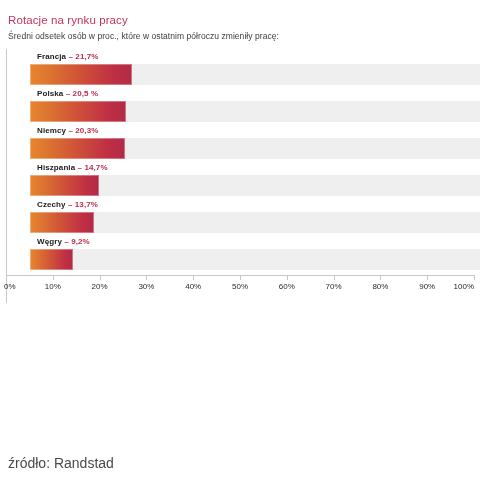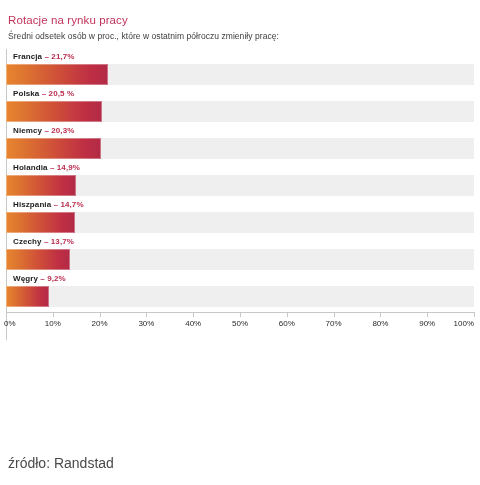--- a/index.html
+++ b/index.html
@@ -53,20 +53,21 @@
     position: absolute;
     left: 0;
     top: 0;
     bottom: 0;
     width: 1px;
     background: #c8c8c8;
   }
 
   .rows {
     position: relative;
+    padding-left: 24px;
   }
   .row {
     position: relative;
     height: 37px;
   }
   .row-label {
     position: absolute;
     left: 7px;
     top: 0px;
     height: 15px;
@@ -161,25 +162,20 @@
         </div>
         <div class="row">
           <div class="row-label"><span>Polska</span><span class="val"> – 20,5 %</span></div>
           <div class="track"></div>
           <div class="bar" style="width: 95.94px;"></div>
         </div>
         <div class="row">
           <div class="row-label"><span>Niemcy</span><span class="val"> – 20,3%</span></div>
           <div class="track"></div>
           <div class="bar" style="width: 95px;"></div>
-        </div>
-        <div class="row">
-          <div class="row-label"><span>Holandia</span><span class="val"> – 14,9%</span></div>
-          <div class="track"></div>
-          <div class="bar" style="width: 69.73px;"></div>
         </div>
         <div class="row">
           <div class="row-label"><span>Hiszpania</span><span class="val"> – 14,7%</span></div>
           <div class="track"></div>
           <div class="bar" style="width: 68.8px;"></div>
         </div>
         <div class="row">
           <div class="row-label"><span>Czechy</span><span class="val"> – 13,7%</span></div>
           <div class="track"></div>
           <div class="bar" style="width: 64.12px;"></div>

